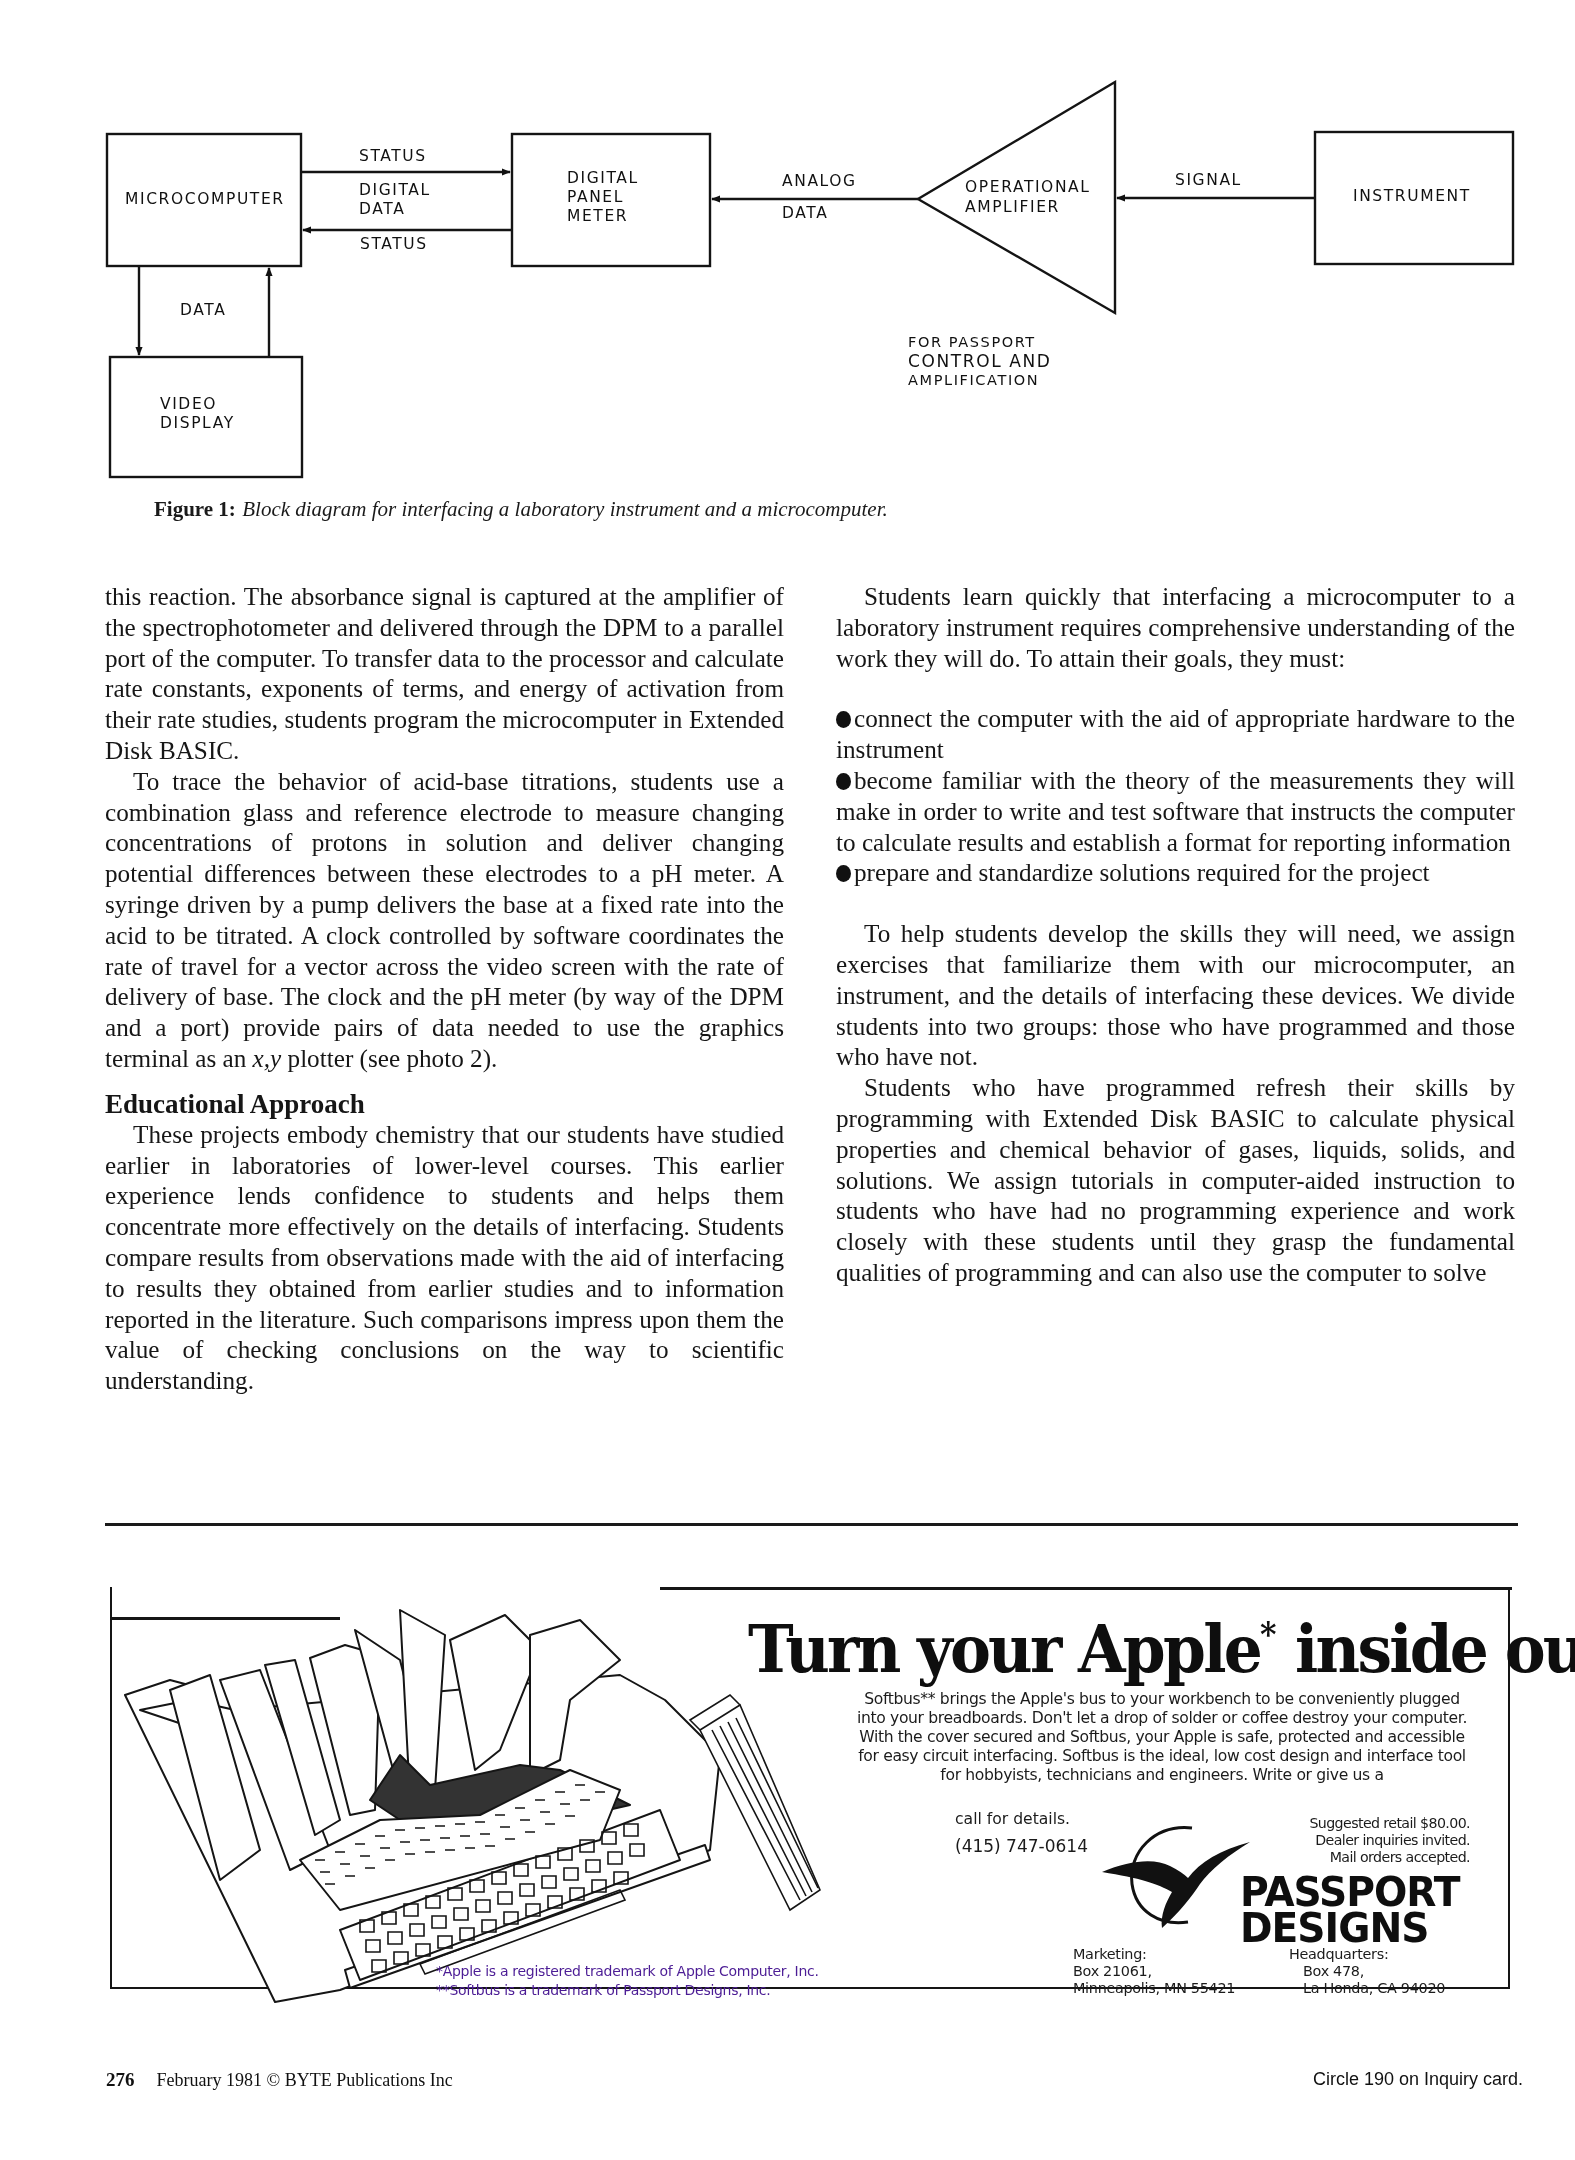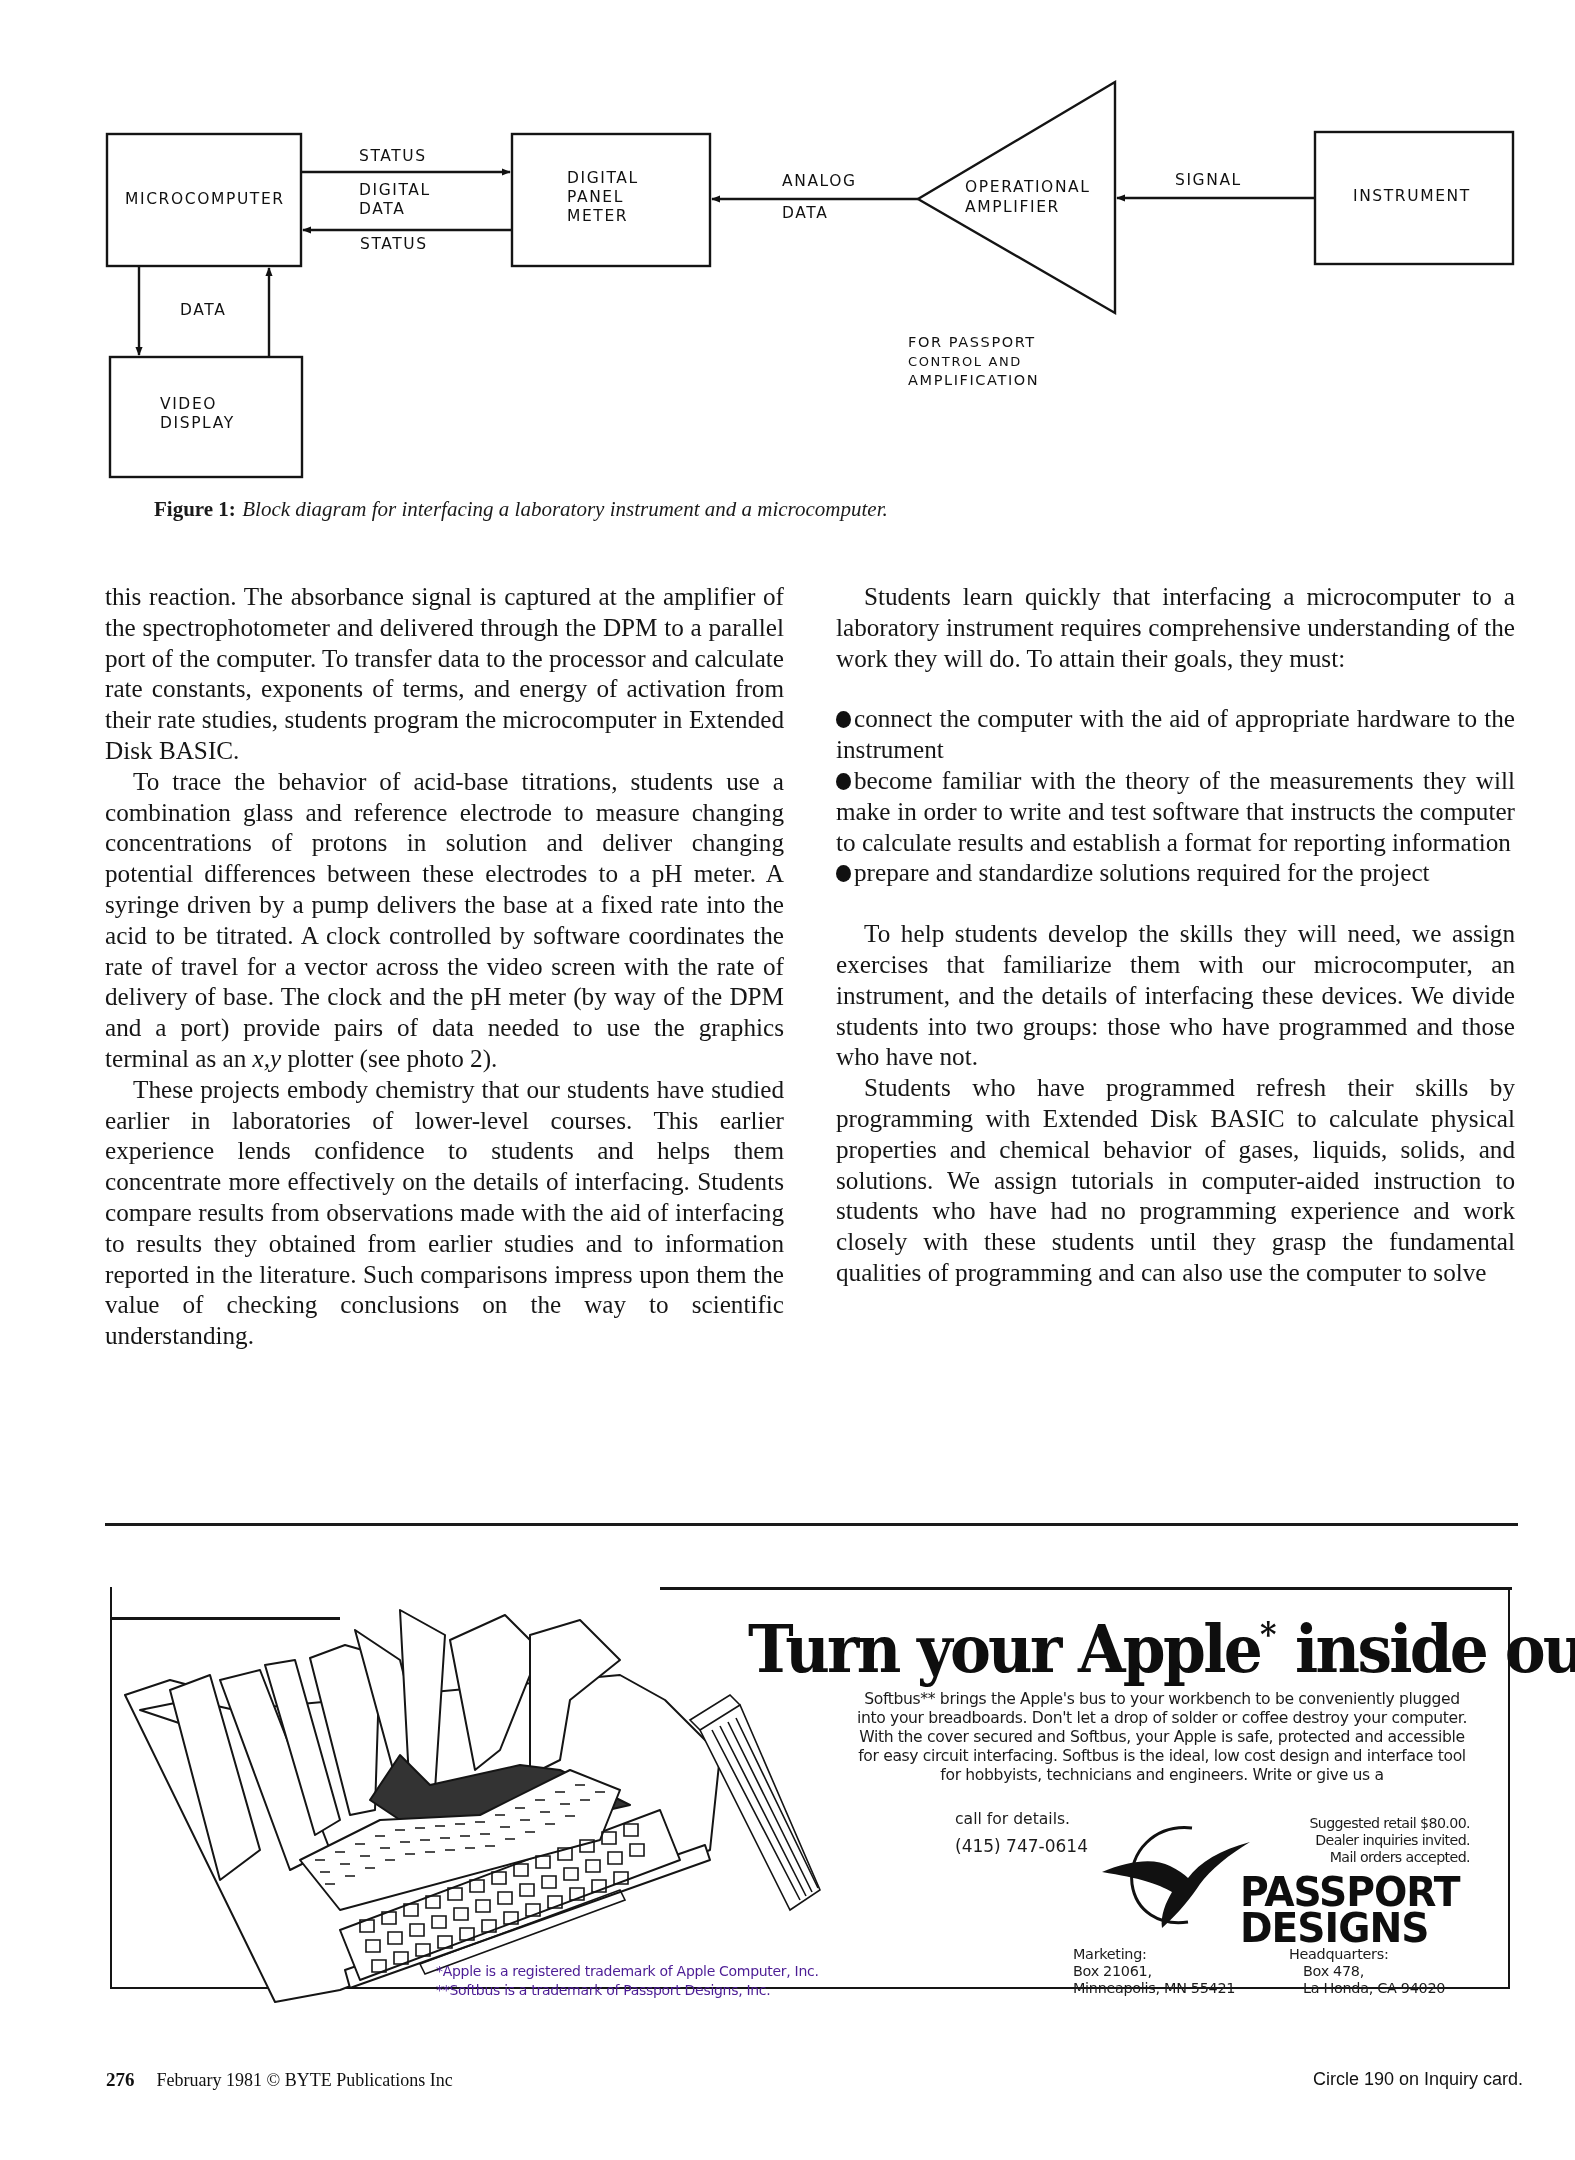--- a/index.html
+++ b/index.html
@@ -105,31 +105,32 @@
 
 <div class="dlabel" style="left:1175px;top:170px;">SIGNAL</div>
 <div class="dlabel" style="left:1353px;top:186px;">INSTRUMENT</div>
 
 <div class="dlabel" style="left:180px;top:300px;">DATA</div>
 
 <div class="dlabel" style="left:160px;top:394px;">VIDEO</div>
 <div class="dlabel" style="left:160px;top:413px;">DISPLAY</div>
 
 <div class="dlabel" style="left:908px;top:333px;font-size:14.5px;line-height:19px;">FOR PASSPORT</div>
-<div class="dlabel" style="left:908px;top:352px;font-size:13px;line-height:19px;">CONTROL AND</div>
+<div class="dlabel" style="left:908px;top:352px;font-size:17px;line-height:19px;">CONTROL AND</div>
 <div class="dlabel" style="left:908px;top:371px;font-size:14.5px;line-height:19px;">AMPLIFICATION</div>
 
 <div class="caption">
   <span class="fig-lead">Figure 1:</span>
   <span class="fig-text">Block diagram for interfacing a laboratory instrument and a microcomputer.</span>
 </div>
 
 <div class="col col-left">
   <p class="noindent">this reaction. The absorbance signal is captured at the amplifier of the spectrophotometer and delivered through the DPM to a parallel port of the computer. To transfer data to the processor and calculate rate constants, exponents of terms, and energy of activation from their rate studies, students program the microcomputer in Extended Disk BASIC.</p>
   <p><span>To trace the behavior of acid-base titrations, students use a combination glass and reference electrode to measure changing concentrations of protons in solution and deliver changing potential differences between these electrodes to a pH meter. A syringe driven by a pump delivers the base at a fixed rate into the acid to be titrated. A clock controlled by software coordinates the rate of travel for a vector across the video screen with the rate of delivery of base. The clock and the pH meter (by way of the DPM and a port) provide pairs of data needed to use the graphics terminal as an </span><i>x,y</i><span> plotter (see photo 2).</span></p>
+  <h3>Educational Approach</h3>
   <p>These projects embody chemistry that our students have studied earlier in laboratories of lower-level courses. This earlier experience lends confidence to students and helps them concentrate more effectively on the details of interfacing. Students compare results from observations made with the aid of interfacing to results they obtained from earlier studies and to information reported in the literature. Such comparisons impress upon them the value of checking conclusions on the way to scientific understanding.</p>
 </div>
 
 <div class="col col-right">
   <p>Students learn quickly that interfacing a microcomputer to a laboratory instrument requires comprehensive understanding of the work they will do. To attain their goals, they must:</p>
   <div class="gap"></div>
   <ul>
     <li><span class="bullet"></span><span>connect the computer with the aid of appropriate hardware to the instrument</span></li>
     <li><span class="bullet"></span><span>become familiar with the theory of the measurements they will make in order to write and test software that instructs the computer to calculate results and establish a format for reporting information</span></li>
     <li><span class="bullet"></span><span>prepare and standardize solutions required for the project</span></li>

